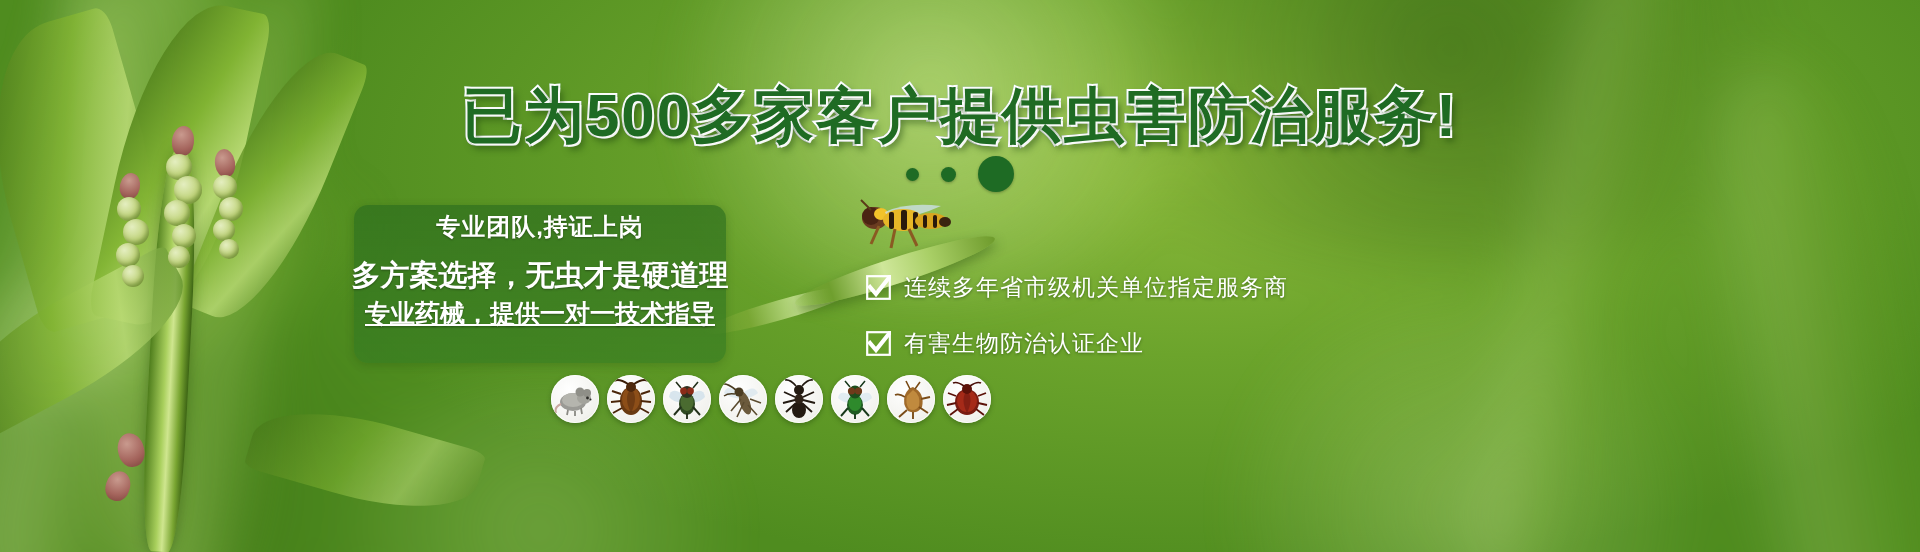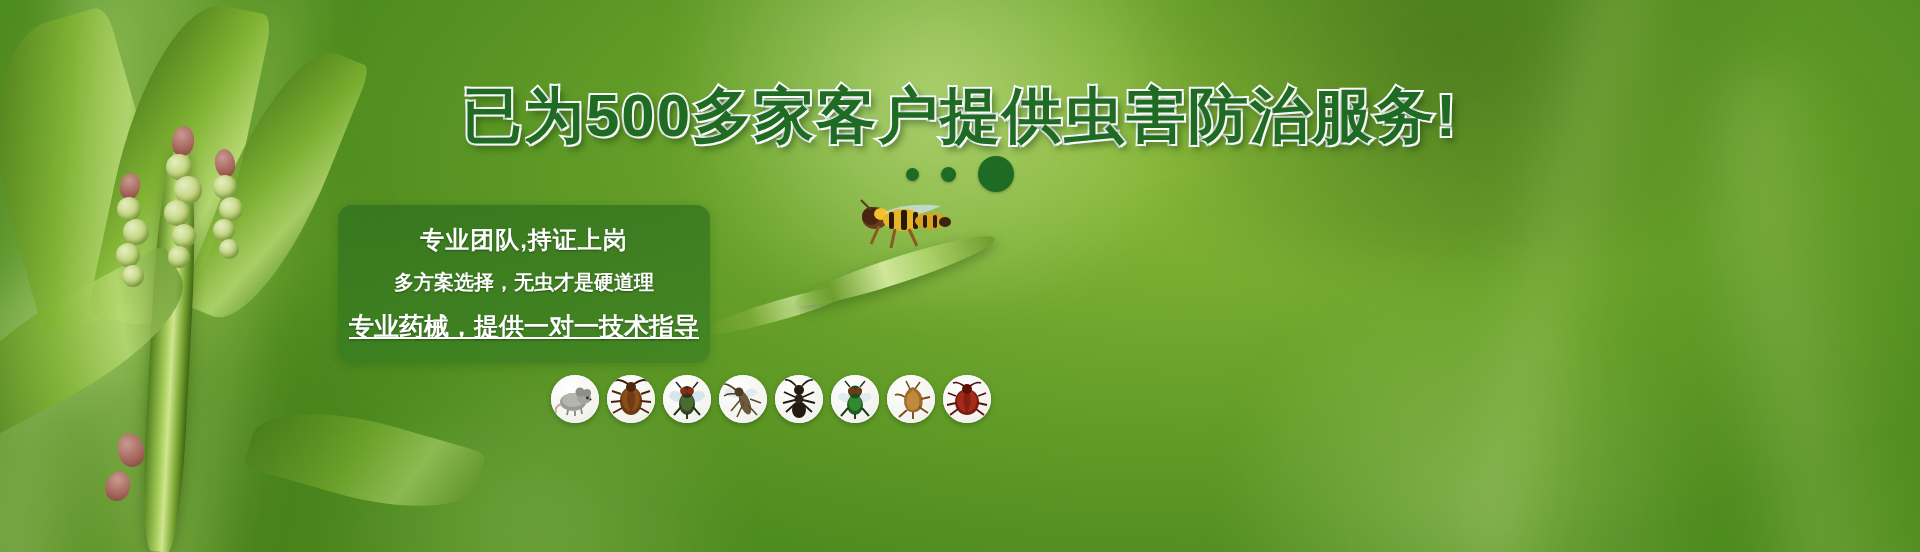--- a/index.html
+++ b/index.html
@@ -126,36 +126,36 @@
     position:absolute; top:156px; left:0; right:0;
     display:flex; align-items:center; justify-content:center; gap:22px;
   }
   .dot { background:#1e6b24; border-radius:50%; box-shadow:0 1px 3px rgba(0,0,0,.3); }
   .dot.s { width:13px; height:13px; }
   .dot.m { width:15px; height:15px; }
   .dot.l { width:36px; height:36px; }
 
   
   .promo {
-    position:absolute; left:338px; top:205px;
+    position:absolute; left:354px; top:205px;
     width:372px; height:158px;
     background:linear-gradient(180deg,rgba(45,110,30,.70),rgba(52,122,34,.62));
     border-radius:14px 14px 14px 14px;
     box-shadow:0 2px 10px rgba(20,50,5,.2);
-    display:flex; flex-direction:column; justify-content:center; align-items:center;
+    display:flex; flex-direction:column; align-items:center;
     padding:6px 0 8px 0;
   }
   .promo-line {
     color:#ffffff; white-space:nowrap;
     font-weight:bold;
     font-family:"Liberation Sans","DejaVu Sans",sans-serif;
     text-shadow:0 1px 2px rgba(0,0,0,.35);
   }
   .promo-line.l1 { font-size:24px; letter-spacing:1px; margin-bottom:13px; }
-  .promo-line.l2 { font-size:20px; letter-spacing:0px; margin-bottom:14px; }
+  .promo-line.l2 { font-size:29px; letter-spacing:0px; margin-bottom:1px; }
   .promo-line.l3 { font-size:25px; letter-spacing:0px;text-decoration:underline; }
 
   
   .checklist {
     position:absolute; left:866px; top:272px;
     display:flex; flex-direction:column; gap:25px;
   }
   .check-item { display:flex; align-items:center; gap:13px; }
   .check-box { width:25px; height:25px; position:relative; flex:0 0 auto; }
   .check-text {
@@ -266,20 +266,40 @@
     <span class="dot m"></span>
     <span class="dot l"></span>
   </div>
 
   <div class="promo">
     <div class="promo-line l1">专业团队,持证上岗</div>
     <div class="promo-line l2">多方案选择，无虫才是硬道理</div>
     <div class="promo-line l3">专业药械，提供一对一技术指导</div>
   </div>
 
+  <div class="checklist">
+    <div class="check-item">
+      <span class="check-box">
+        <svg width="25" height="25" viewBox="0 0 25 25">
+          <rect x="1.2" y="1.2" width="22.6" height="22.6" fill="none" stroke="#ffffff" stroke-width="2.2"></rect>
+          <path d="M4 12 L10 19 L24 1.5" fill="none" stroke="#ffffff" stroke-width="4.2" stroke-linecap="square"></path>
+        </svg>
+      </span>
+      <span class="check-text">连续多年省市级机关单位指定服务商</span>
+    </div>
+    <div class="check-item">
+      <span class="check-box">
+        <svg width="25" height="25" viewBox="0 0 25 25">
+          <rect x="1.2" y="1.2" width="22.6" height="22.6" fill="none" stroke="#ffffff" stroke-width="2.2"></rect>
+          <path d="M4 12 L10 19 L24 1.5" fill="none" stroke="#ffffff" stroke-width="4.2" stroke-linecap="square"></path>
+        </svg>
+      </span>
+      <span class="check-text">有害生物防治认证企业</span>
+    </div>
+  </div>
 
   <div class="pests">
 
     <div class="pest" title="鼠">
       <svg width="44" height="44" viewBox="0 0 44 44">
         <ellipse cx="20" cy="25" rx="13" ry="9" fill="#9a9a95"></ellipse>
         <ellipse cx="20" cy="23" rx="11" ry="7" fill="#b5b5ae"></ellipse>
         <ellipse cx="31" cy="21" rx="7" ry="6" fill="#a3a39c"></ellipse>
         <circle cx="27" cy="15" r="4.5" fill="#8f8f88"></circle>
         <circle cx="34" cy="16" r="4" fill="#8f8f88"></circle>

